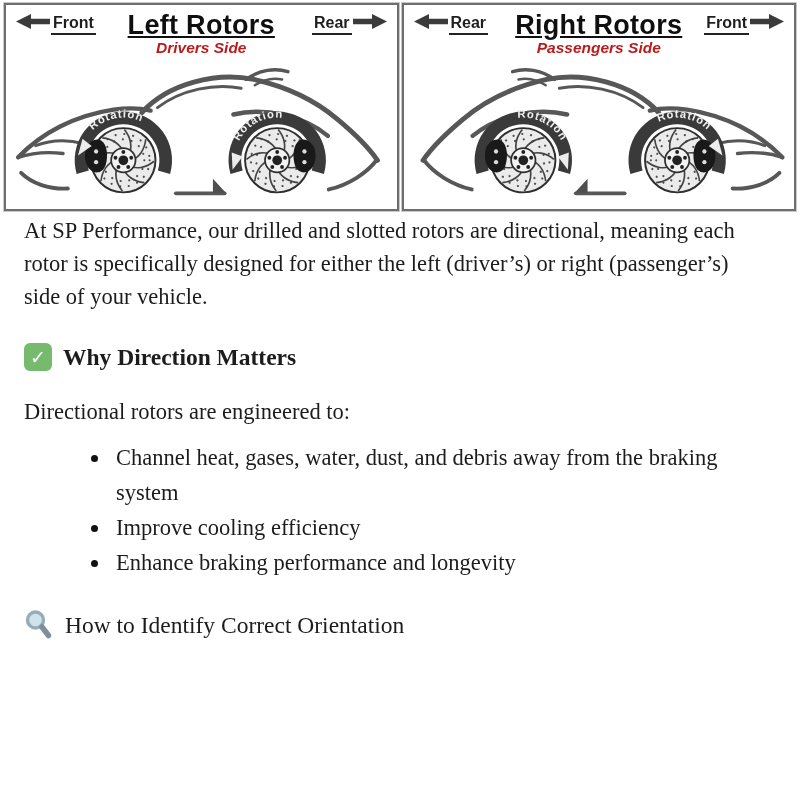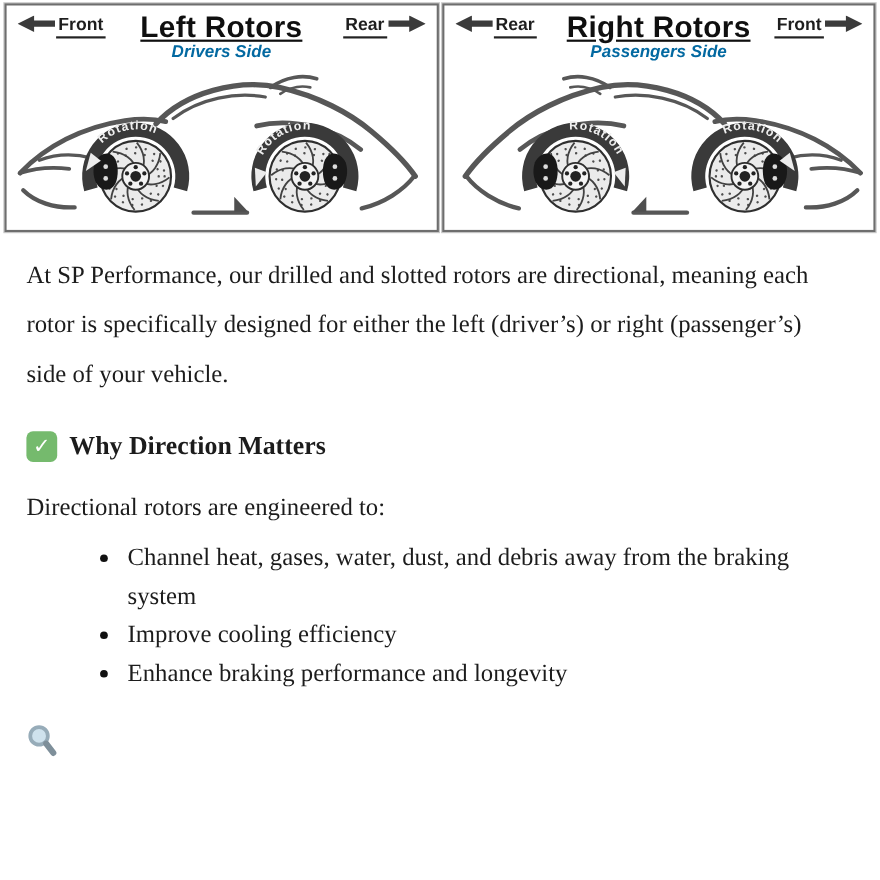--- a/index.html
+++ b/index.html
@@ -8,27 +8,27 @@
   
   .diagram{display:flex;gap:3px;margin:3px 4px 0 4px;}
   .panel{flex:1;border:2px solid #6e6e6e;box-shadow:0 0 0 1px #c9c9c9;background:#fff;height:208px;box-sizing:border-box;overflow:hidden;}
   .panel-header{position:relative;height:56px;}
   .dir{position:absolute;top:9px;display:flex;gap:1px;font-family:"Liberation Sans",sans-serif;font-weight:bold;font-size:16px;color:#1e1e1e;}
   .dir .lbl{border-bottom:2.5px solid #222;padding:0 2px 1px 2px;}
   .dir-left{left:10px;}
   .dir-right{right:10px;}
   .titles{text-align:center;padding-top:6px;}
   .title{font-family:"Liberation Sans",sans-serif;font-weight:bold;font-size:27px;line-height:28px;color:#0f0f0f;letter-spacing:.3px;text-decoration:underline;}
-  .subtitle{font-family:"Liberation Sans",sans-serif;font-weight:bold;font-style:italic;font-size:15.5px;color:#0369a1;}
+  .subtitle{font-family:"Liberation Sans",sans-serif;font-weight:bold;font-style:italic;font-size:15.5px;color:#b91c1c;}
   .car{display:block;width:100%;height:148px;margin-top:-2px;}
   .rot-text{font-family:"Liberation Sans",sans-serif;font-size:11.5px;font-weight:bold;letter-spacing:1px;fill:#efefef;}
 
   
   main{padding:1px 34px 0 24px;font-size:22.5px;}
-  .intro{line-height:45px;margin:15px 0 0 0;}
+  .intro{line-height:33px;margin:2px 0 0 0;}
   h2{font-size:23.5px;font-weight:bold;margin:29px 0 0 0;display:flex;align-items:center;gap:11px;line-height:30px;}
   h2.regular{font-weight:normal;}
   .lead{margin:25px 0 0 0;line-height:30px;}
   ul{margin:13px 0 0 0;padding-left:39px;list-style:disc;}
   li{line-height:35px;padding-left:5px;margin-left:48px;}
   li::marker{color:#111;}
   .emoji-check{display:inline-flex;width:28px;height:28px;background:#75ba6d;border-radius:6px;color:#ffffff;align-items:center;justify-content:center;font-family:"DejaVu Sans",sans-serif;font-size:19px;font-weight:bold;flex:0 0 auto;}
   .emoji-mag{display:inline-flex;width:30px;height:31px;flex:0 0 auto;}
 </style>
 </head>
@@ -184,15 +184,16 @@
     <li>Enhance braking performance and longevity</li>
   </ul>
 
   <h2 class="regular">
     <span class="emoji-mag">
       <svg width="30" height="31" viewBox="0 0 30 31">
         <circle cx="11.5" cy="11" r="8" fill="#cfe2ed" stroke="#97acb9" stroke-width="3.4"></circle>
         <line x1="18" y1="18" x2="24.5" y2="26.5" stroke="#7e8f9a" stroke-width="5.5" stroke-linecap="round"></line>
       </svg>
     </span>
+    <span>How to Identify Correct Orientation</span>
   </h2>
 
 </main>
 
 </body></html>

